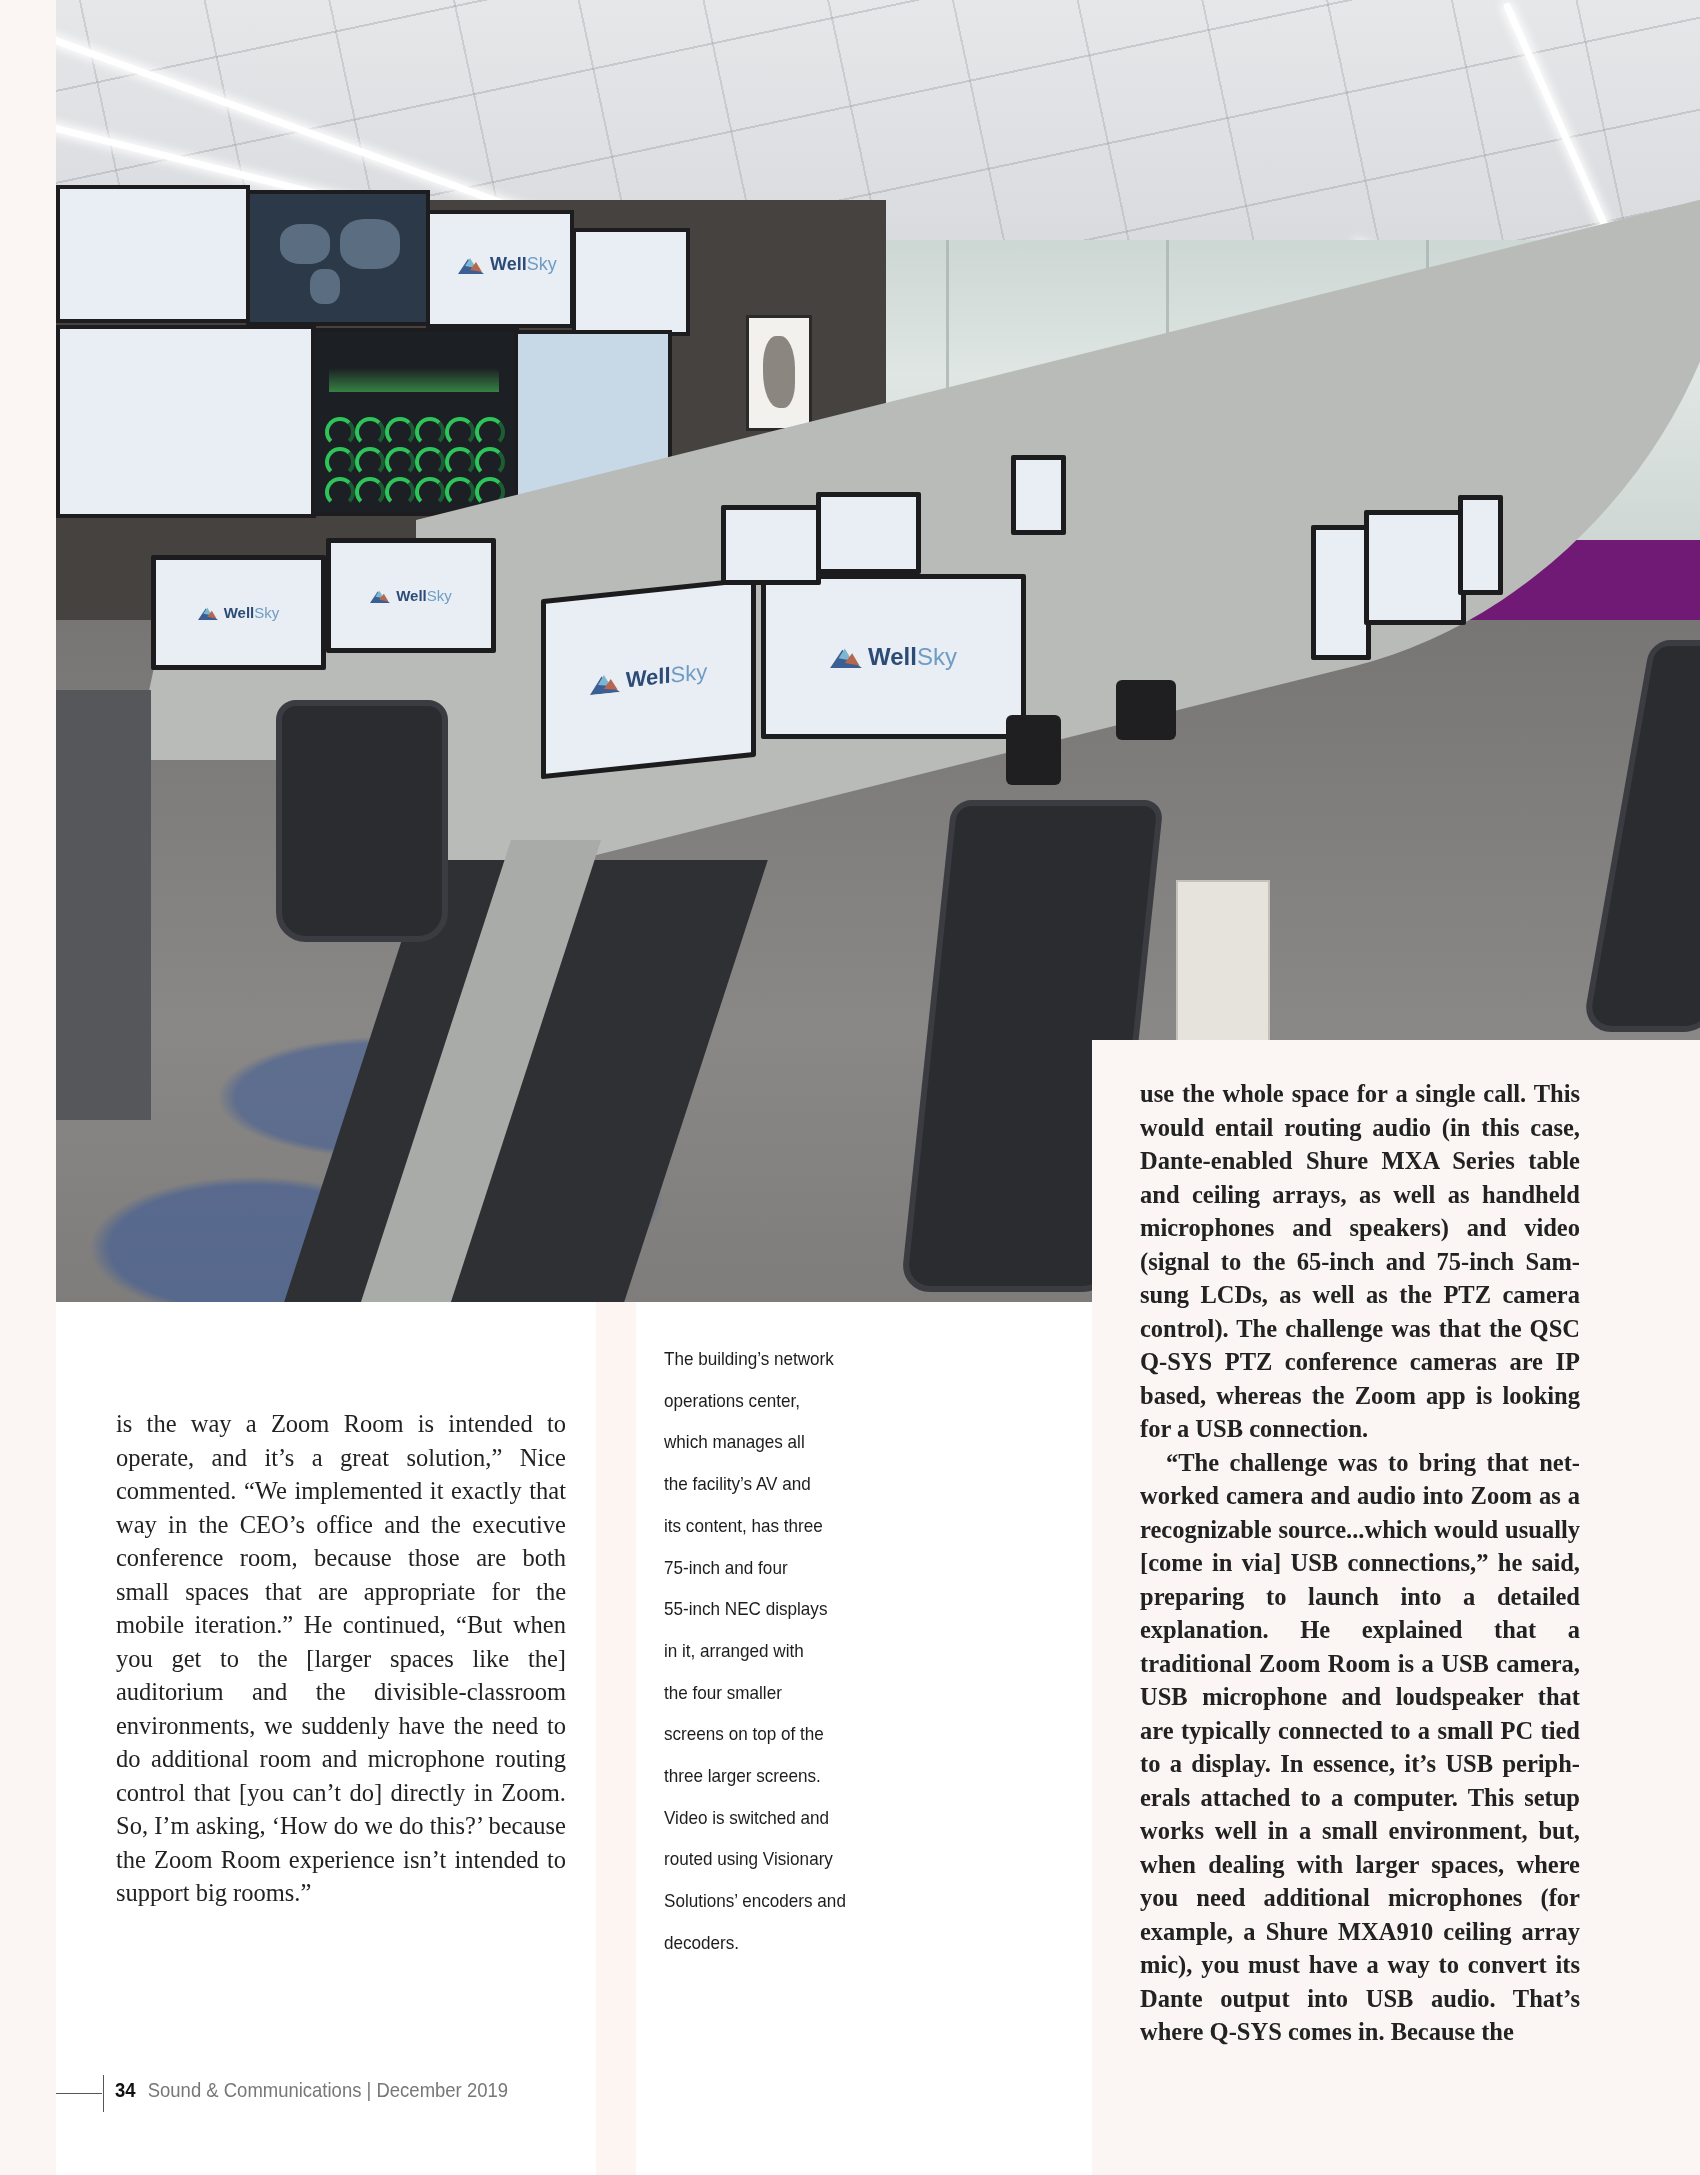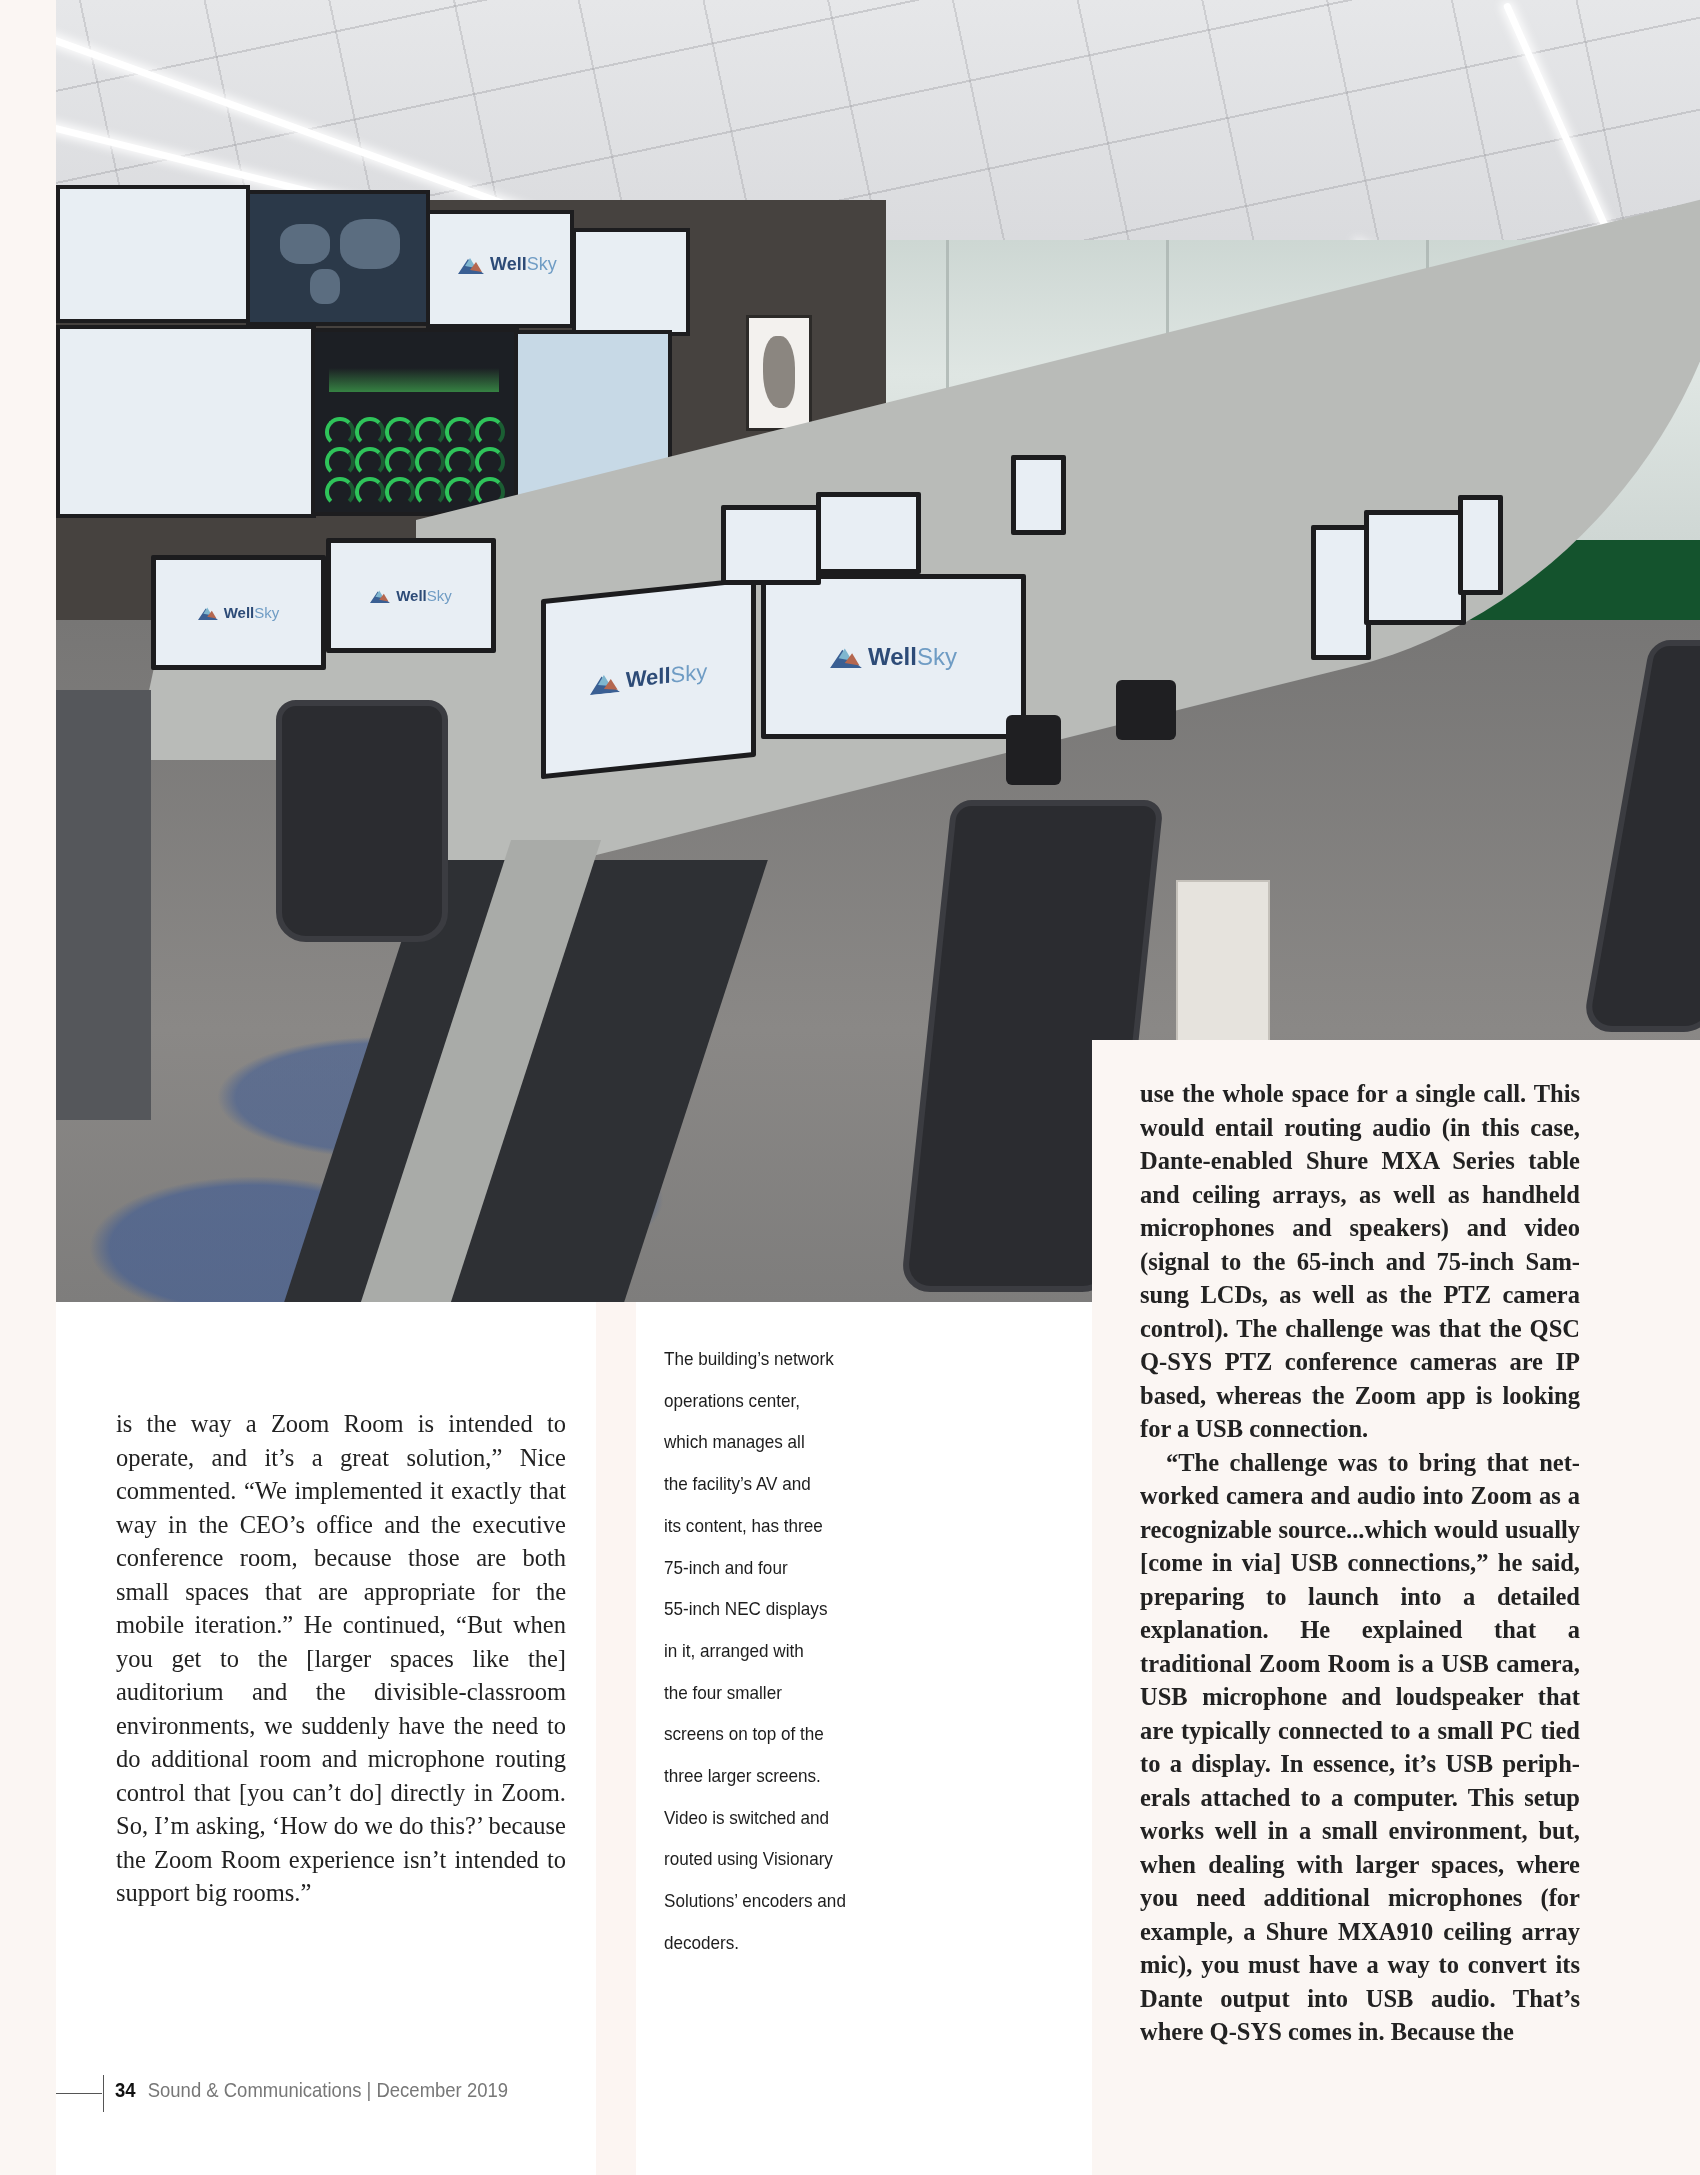--- a/index.html
+++ b/index.html
@@ -14,21 +14,21 @@
     .right-strip {
       position: absolute; left: 1092px; top: 1300px; width: 608px; height: 875px; background: #fbf6f3;
     }
     .gutter-strip {
       position: absolute; left: 596px; top: 1300px; width: 40px; height: 875px; background: #fcf5f2;
     }
 
     
     .photo {
       position: absolute; left: 56px; top: 0; width: 1644px; height: 1302px; overflow: hidden;
-      background: #14532d;
+      background: #701a75;
     }
     .ceiling {
       position: absolute; left: 0; top: 0; width: 100%; height: 470px;
       background: linear-gradient(180deg, #e6e7e9 0%, #d9dadd 55%, #c9cacd 100%);
     }
     .ceiling-grid {
       position: absolute; left: 0; top: 0; width: 100%; height: 470px;
       background-image:
         repeating-linear-gradient(168deg, transparent 0 88px, rgba(150,150,155,.35) 88px 90px),
         repeating-linear-gradient(78deg, transparent 0 120px, rgba(150,150,155,.30) 120px 122px);

